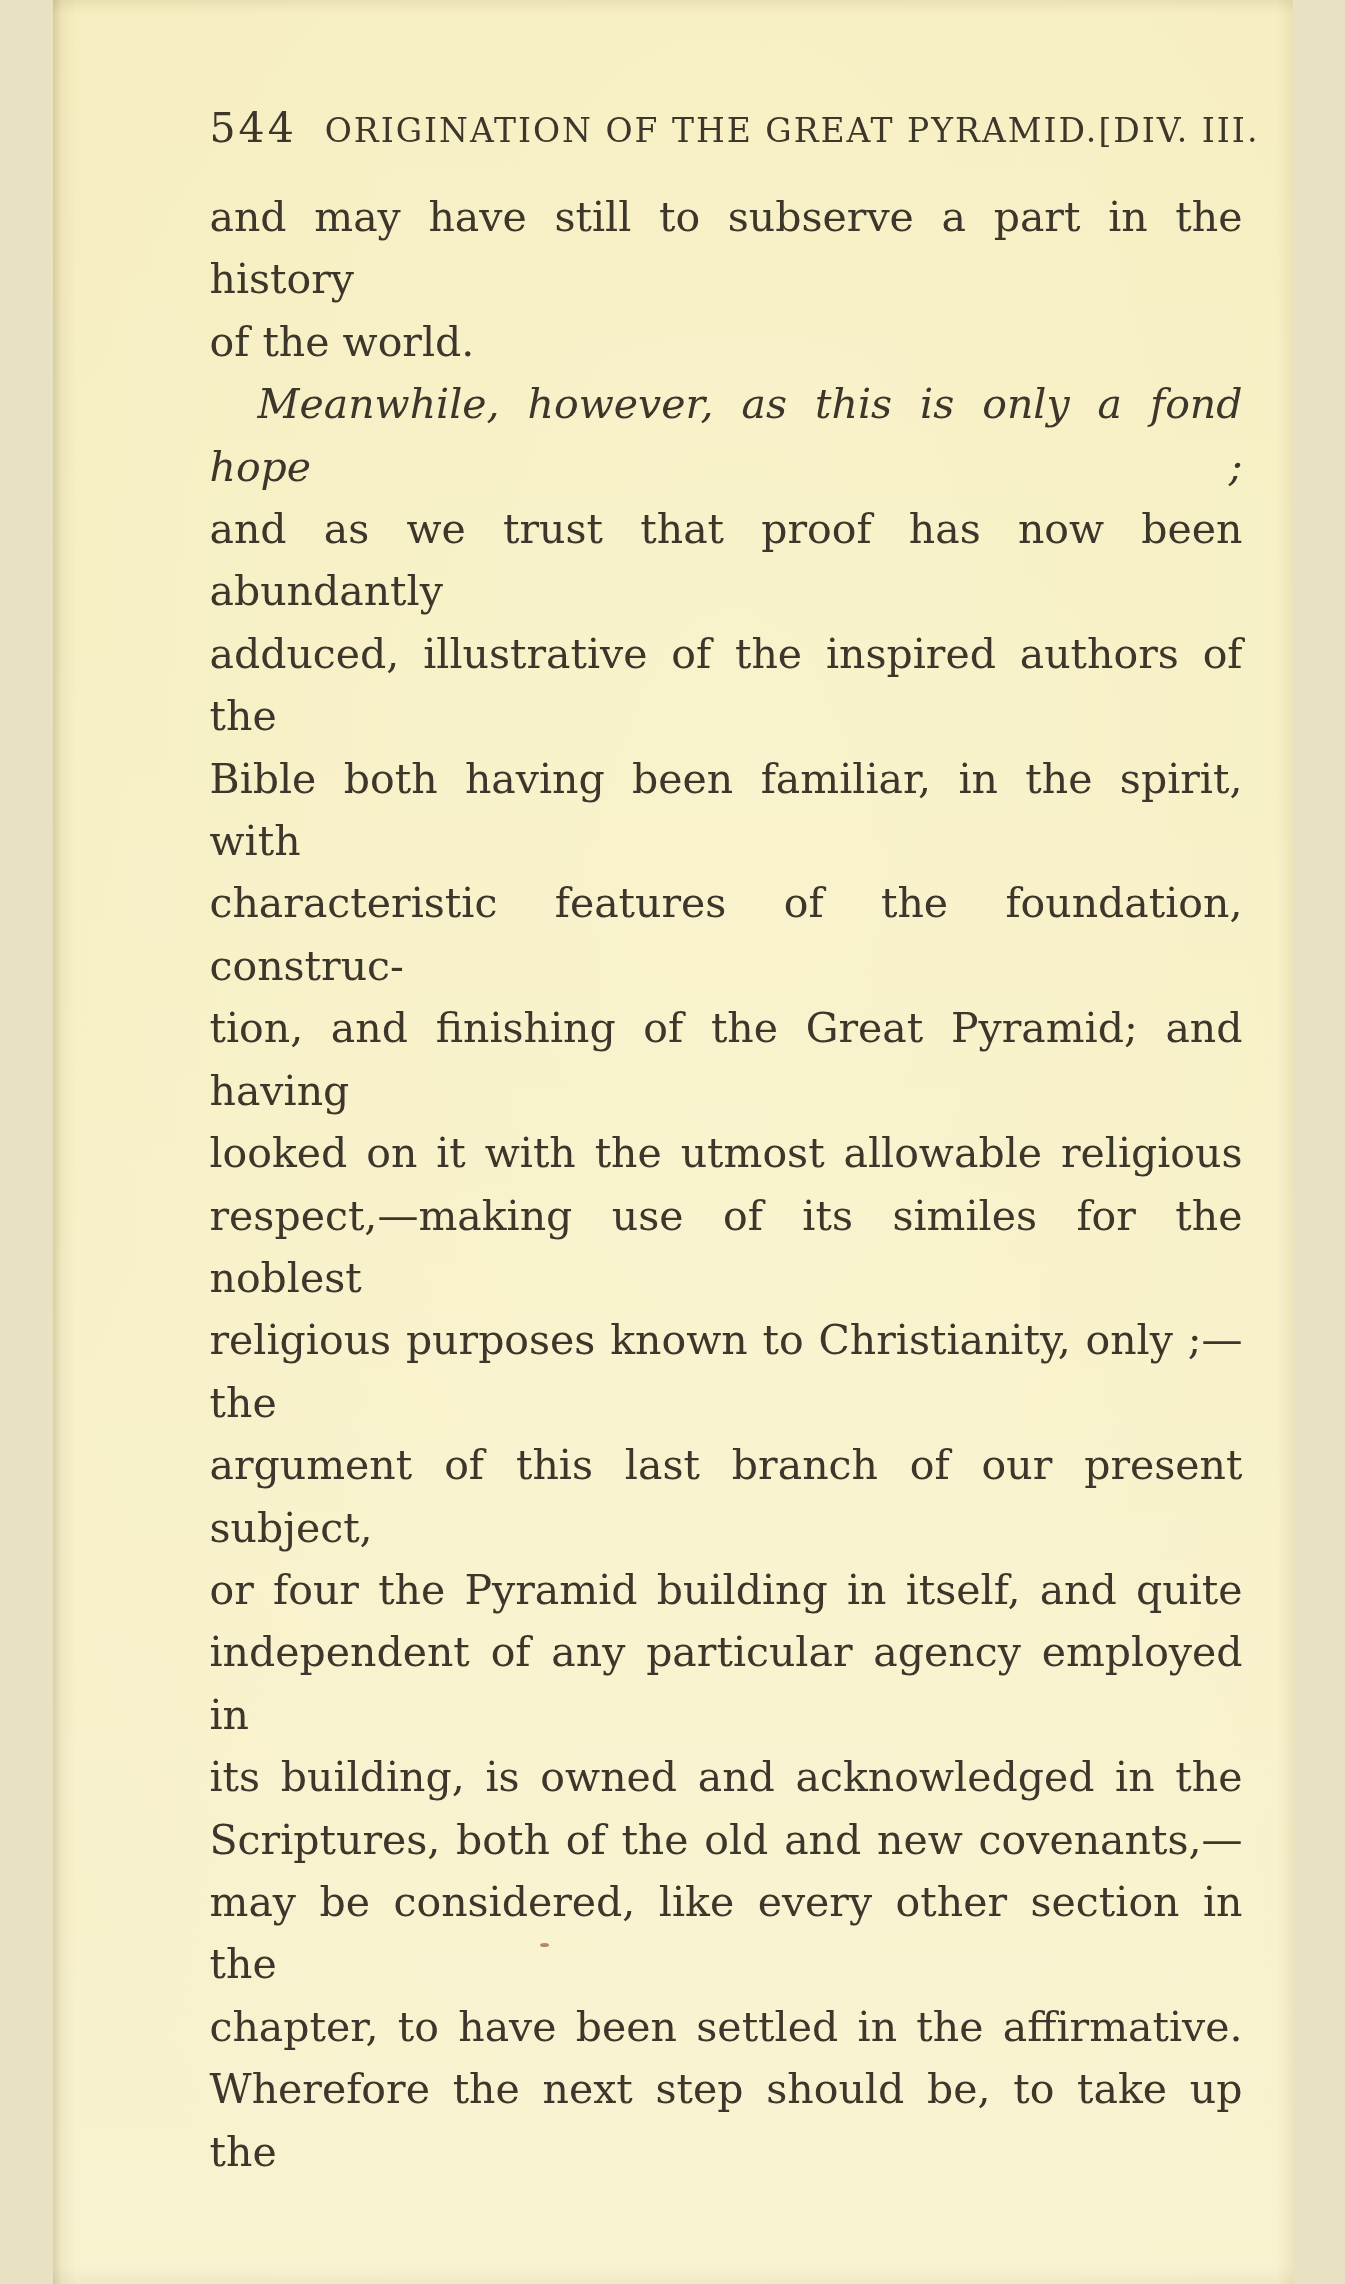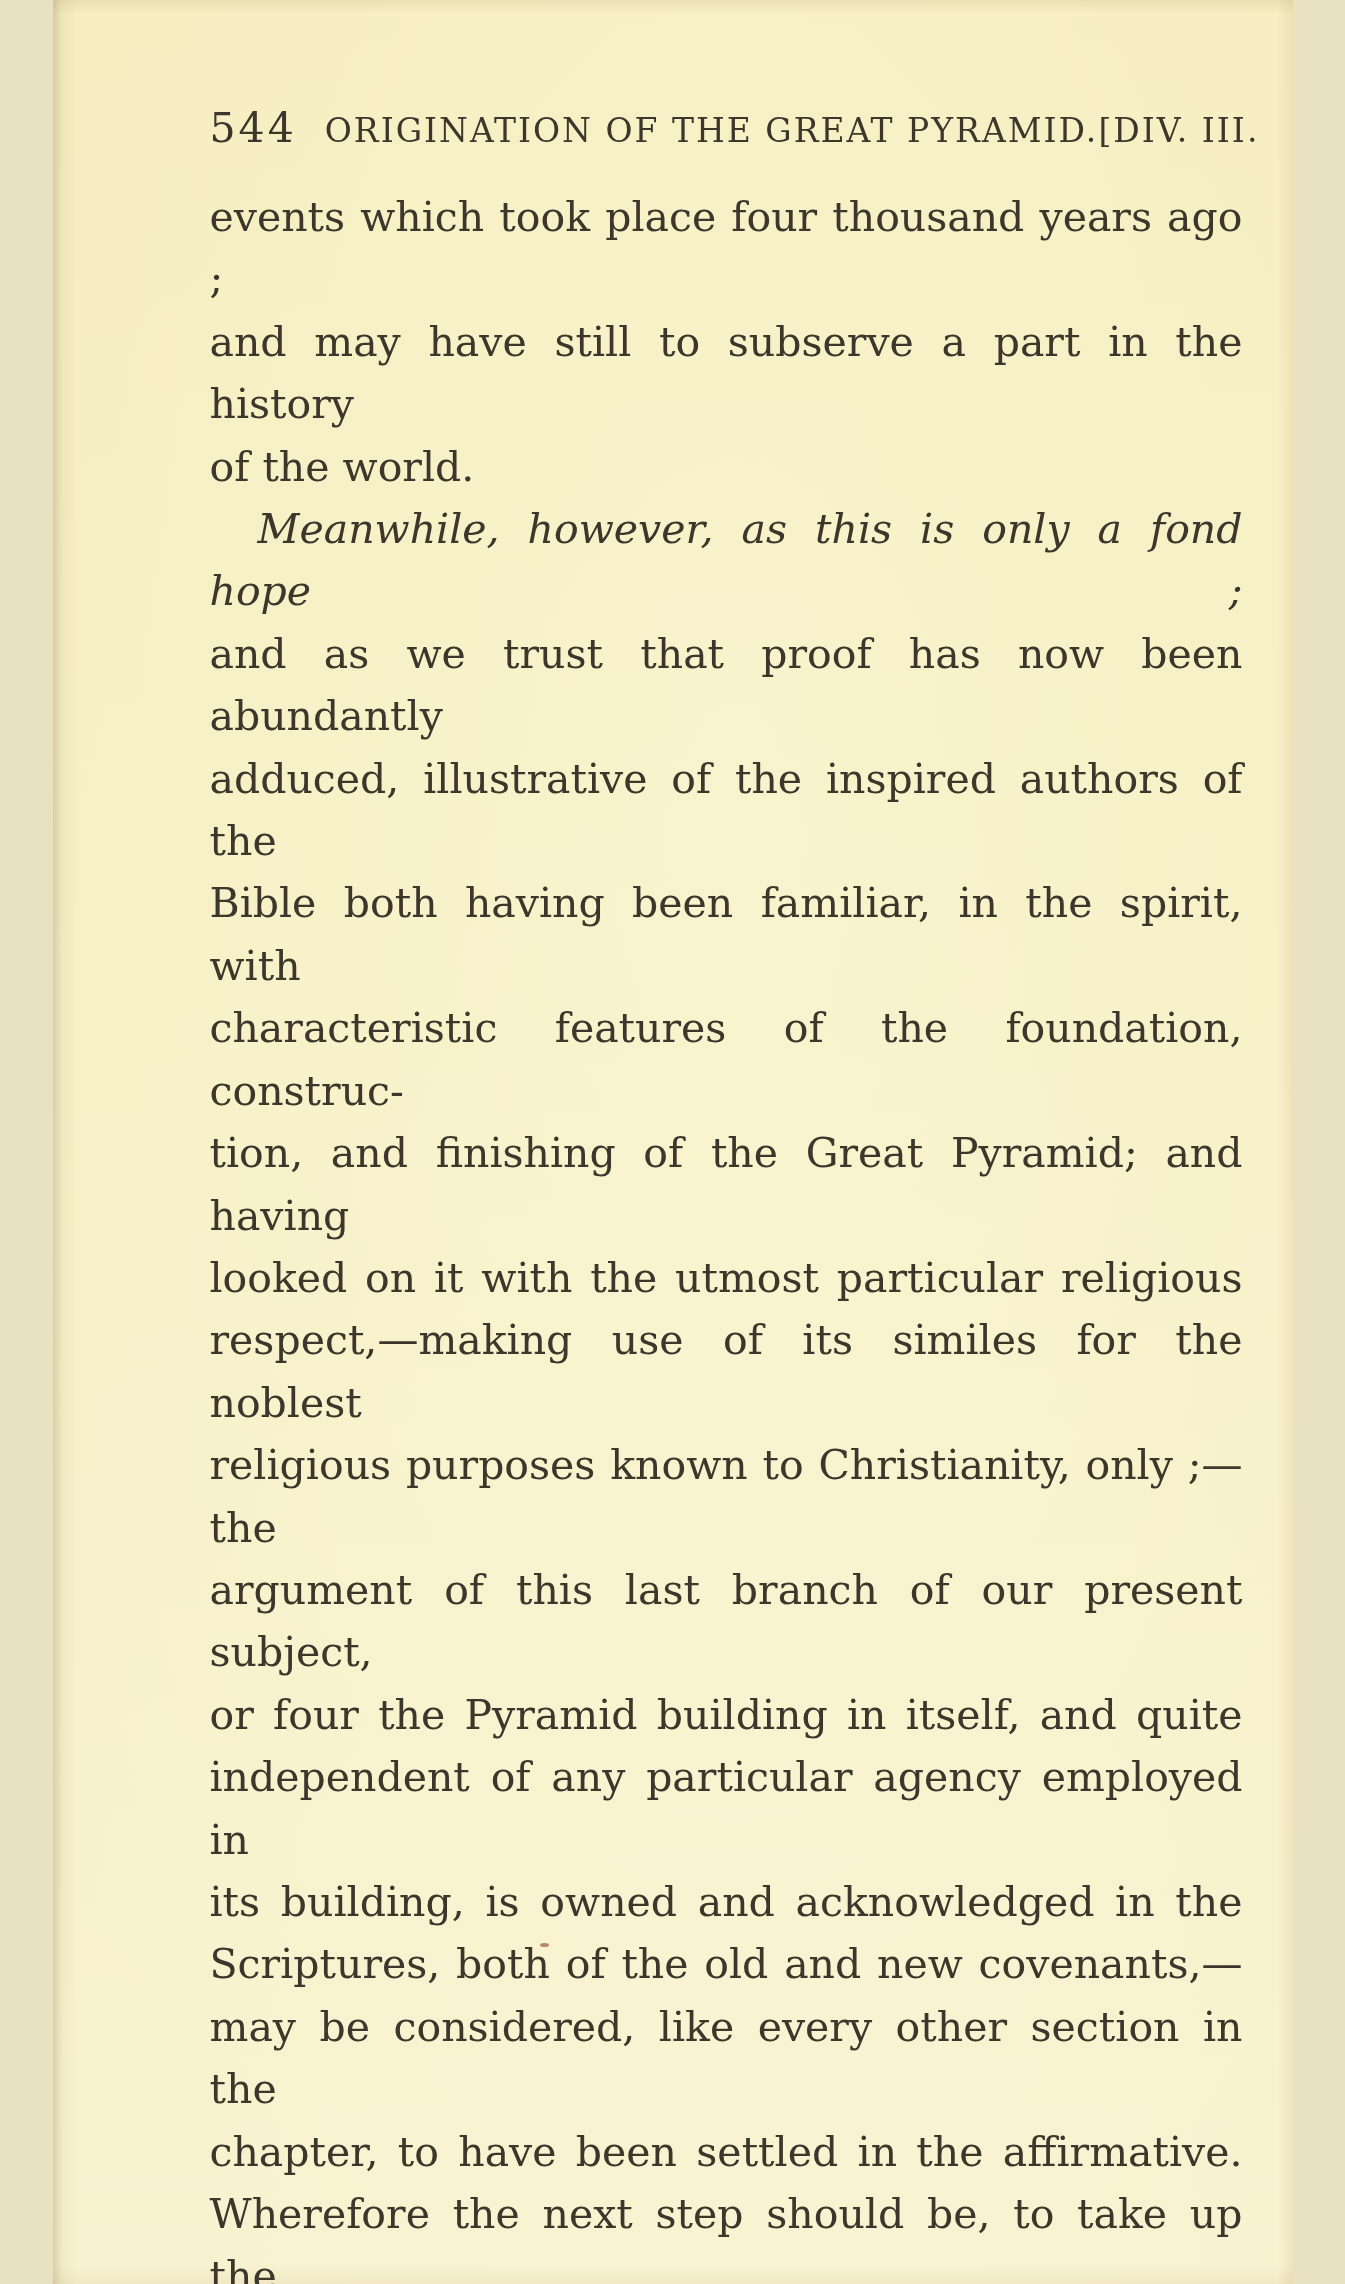--- a/index.html
+++ b/index.html
@@ -71,30 +71,29 @@
 <div class="page">
   <div class="edge-shade"></div>
 
   <div class="header">
     <span class="pagenum">544</span>
     <span class="running-title">ORIGINATION OF THE GREAT PYRAMID.</span>
     <span class="division">[DIV. III.</span>
   </div>
 
   <div class="text">
-      <div class="line">events which took place four thousand years ago ;</div>
       <div class="line">and may have still to subserve a part in the history</div>
       <div class="line last">of the world.</div>
       <div class="line indent">Meanwhile, however, as this is only a fond hope ;</div>
       <div class="line">and as we trust that proof has now been abundantly</div>
       <div class="line">adduced, illustrative of the inspired authors of the</div>
       <div class="line">Bible both having been familiar, in the spirit, with</div>
       <div class="line">characteristic features of the foundation, construc-</div>
       <div class="line">tion, and finishing of the Great Pyramid; and having</div>
-      <div class="line">looked on it with the utmost particular religious</div>
+      <div class="line">looked on it with the utmost allowable religious</div>
       <div class="line">respect,—making use of its similes for the noblest</div>
       <div class="line">religious purposes known to Christianity, only ;—the</div>
       <div class="line">argument of this last branch of our present subject,</div>
       <div class="line">or four the Pyramid building in itself, and quite</div>
       <div class="line">independent of any particular agency employed in</div>
       <div class="line">its building, is owned and acknowledged in the</div>
       <div class="line">Scriptures, both of the old and new covenants,—</div>
       <div class="line">may be considered, like every other section in the</div>
       <div class="line">chapter, to have been settled in the affirmative.</div>
       <div class="line">Wherefore the next step should be, to take up the</div>

